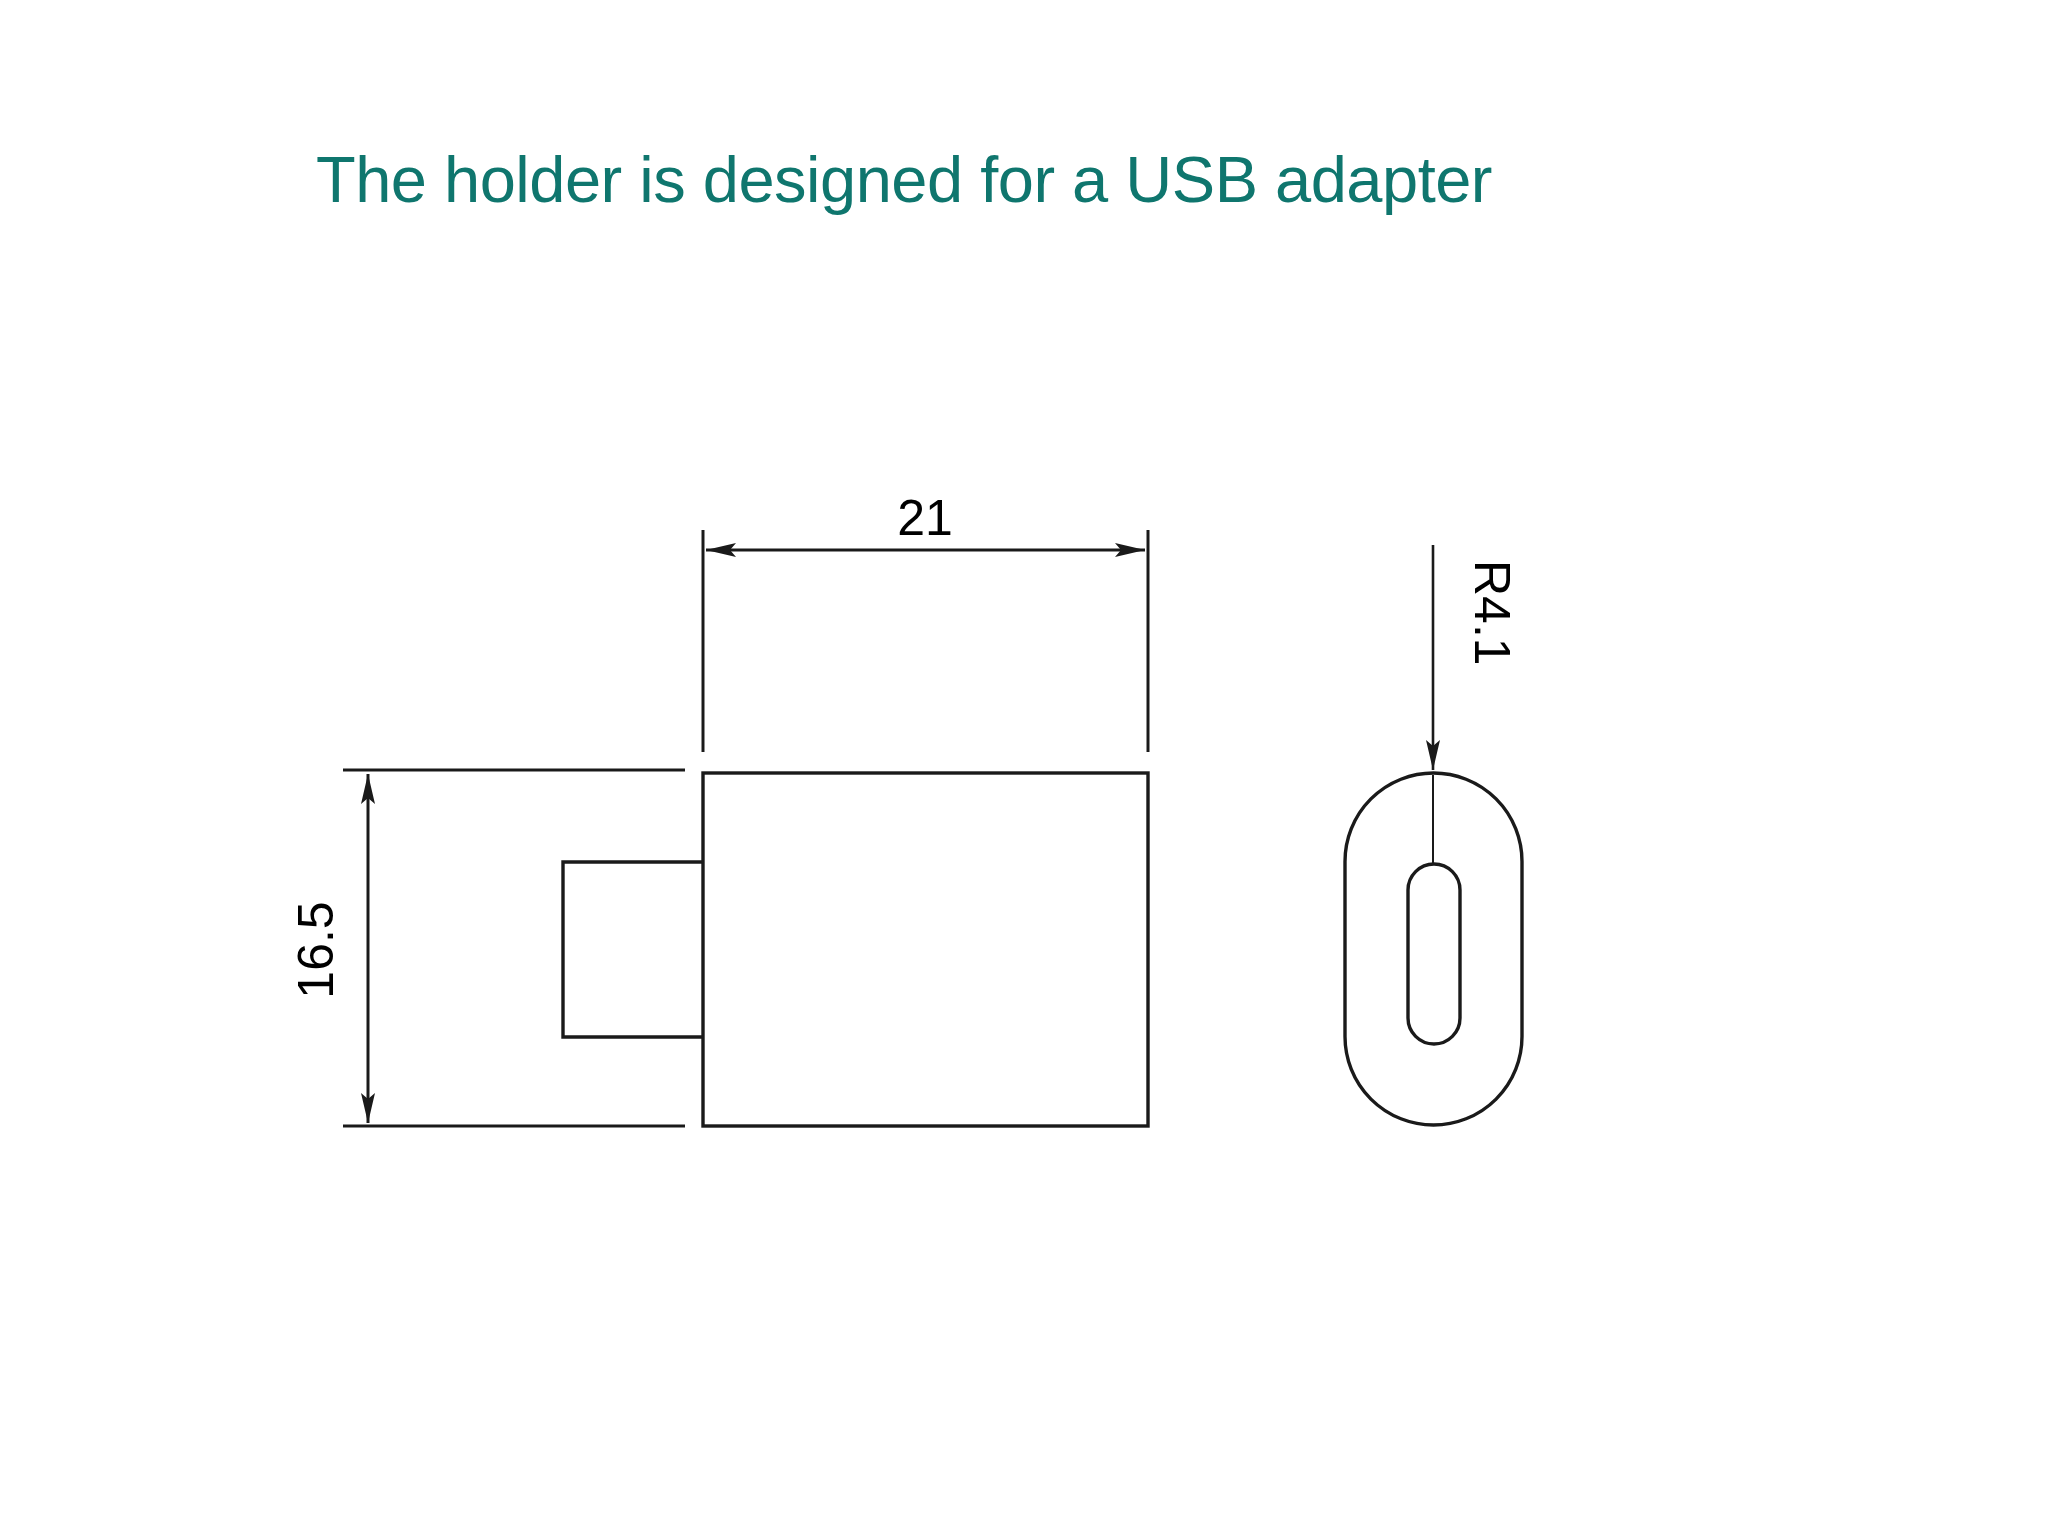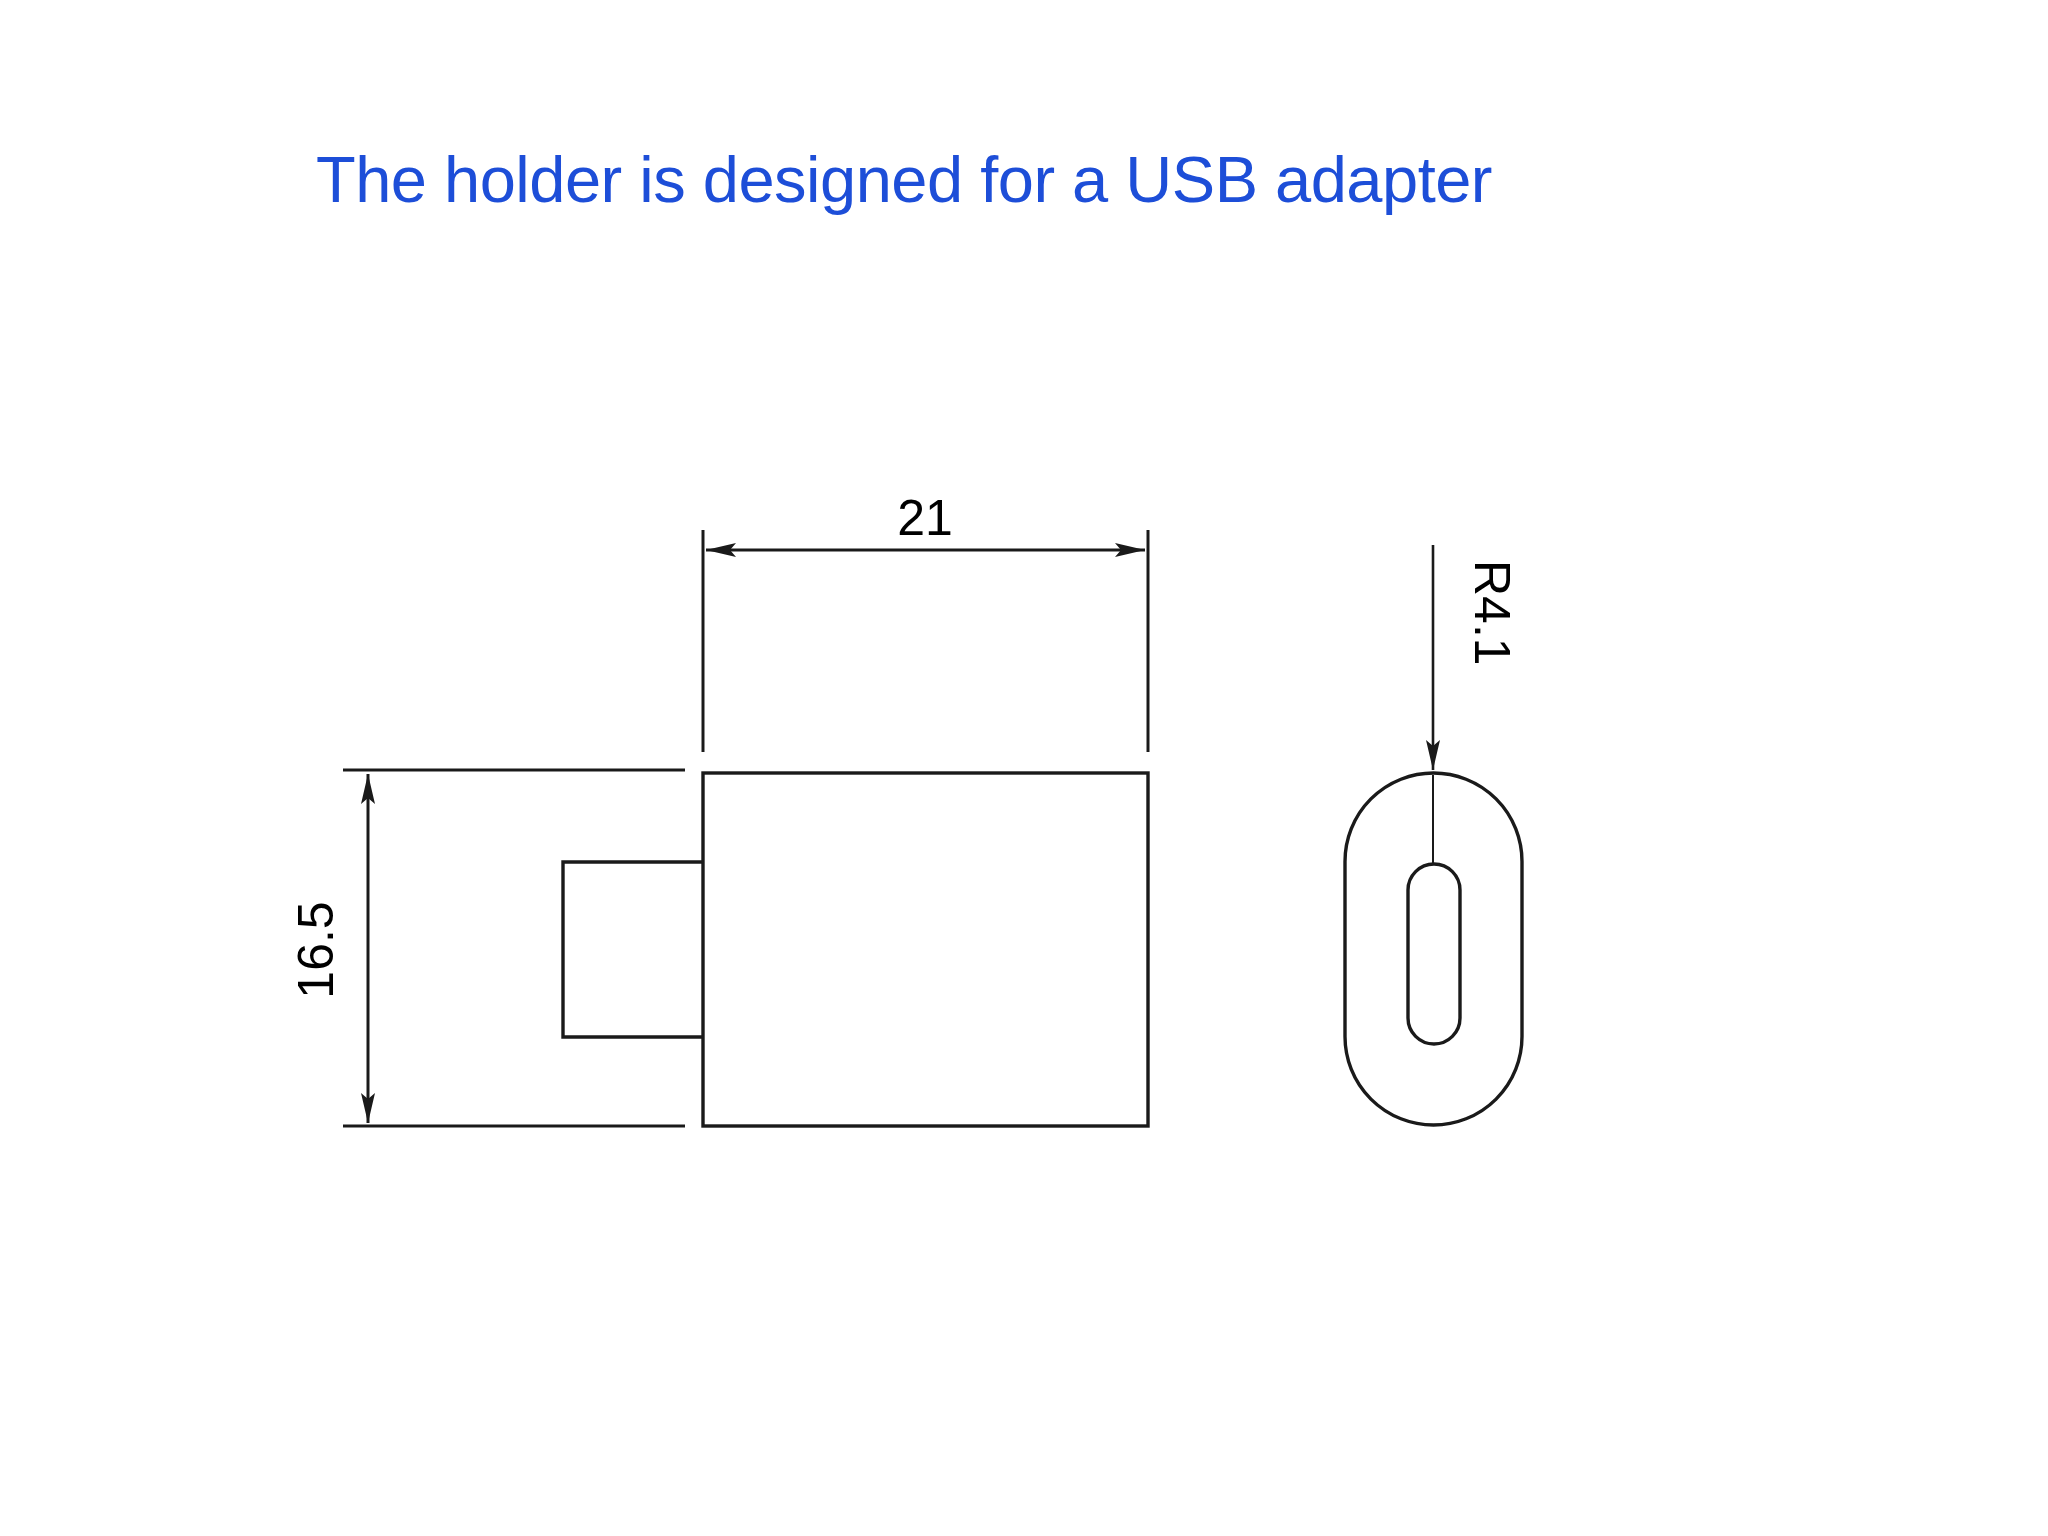--- a/index.html
+++ b/index.html
@@ -23,21 +23,21 @@
   #title-block {
     position: absolute;
     left: 316px;
     top: 140px;
     width: 1500px;
   }
   .title-line {
     font-size: 65px;
     line-height: 80px;
     letter-spacing: -0.5px;
-    color: #1d4ed8;
+    color: #0f766e;
     white-space: nowrap;
   }
   
   #drawing {
     position: absolute;
     left: 0;
     top: 0;
     width: 2048px;
     height: 1536px;
   }

